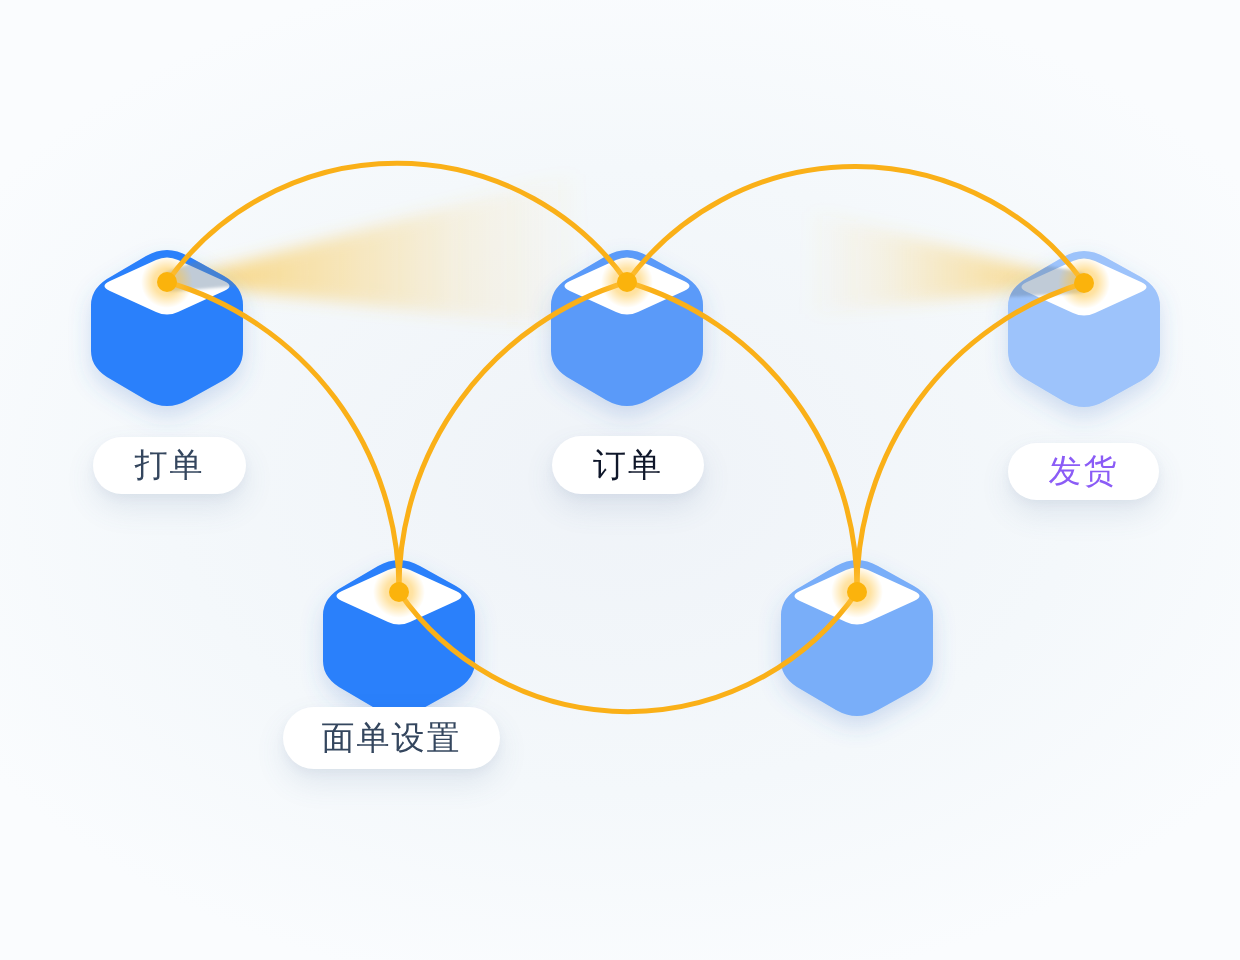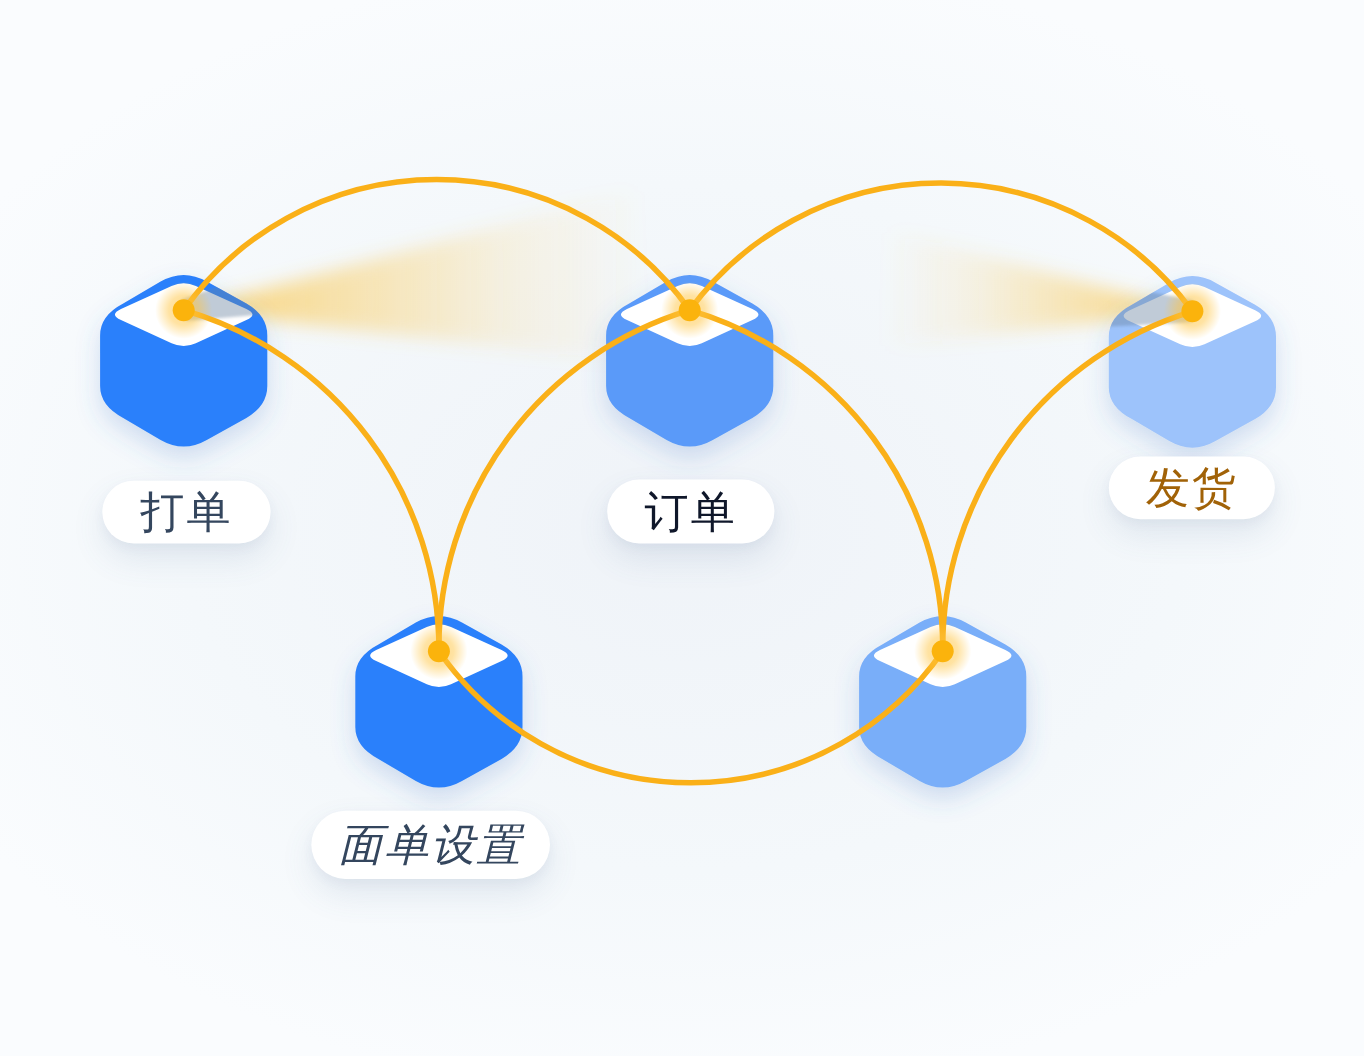--- a/index.html
+++ b/index.html
@@ -9,21 +9,21 @@
     width:1240px;height:960px;
     overflow:hidden;
     background:radial-gradient(ellipse 760px 520px at 50% 50%, #EFF3F8 0%, #F4F8FB 60%, #FAFCFE 100%);
   }
   .stage svg{position:absolute;left:0;top:0;}
   .node-pill{
     position:absolute;
     background:#FFFFFF;
     border-radius:40px;
     display:flex;align-items:center;justify-content:center;
-    font-size:40px;
+    font-size:33px;
     letter-spacing:2px;
     color:#34465E;
     box-shadow:0 14px 30px rgba(77,105,146,0.12), 0 4px 10px rgba(77,105,146,0.06);
     white-space:nowrap;
   }
 </style>
 </head>
 <body>
 
 <div class="stage">
@@ -111,15 +111,15 @@
           <circle cx="399" cy="592" r="10" fill="#FBB30C"></circle>
         </g>
         <g>
           <circle cx="857" cy="592" r="26" fill="url(#halo)"></circle>
           <circle cx="857" cy="592" r="10" fill="#FBB30C"></circle>
         </g>
       </g>
     </svg>
 <div class="node-pill" style="left: 93px; top: 437px; width: 153px; height: 57px; background: rgb(255, 255, 255); color: rgb(52, 70, 94);">打单</div>
     <div class="node-pill" style="left: 552px; top: 436px; width: 152px; height: 58px; background: rgb(255, 255, 255); color: #0f172a;">订单</div>
-    <div class="node-pill" style="left: 1008px; top: 415px; width: 151px; height: 57px; background: rgb(255, 255, 255); color: #a16207;">发货</div>
-    <div class="node-pill" style="left: 283px; top: 737px; width: 217px; height: 62px; background: rgb(255, 255, 255); color: rgb(52, 70, 94); font-style: italic;">面单设置</div>
+    <div class="node-pill" style="left: 1008px; top: 443px; width: 151px; height: 57px; background: rgb(255, 255, 255); color: #8b5cf6;">发货</div>
+    <div class="node-pill" style="left: 283px; top: 707px; width: 217px; height: 62px; background: rgb(255, 255, 255); color: rgb(52, 70, 94);">面单设置</div>
   </div>
 
 </body></html>

